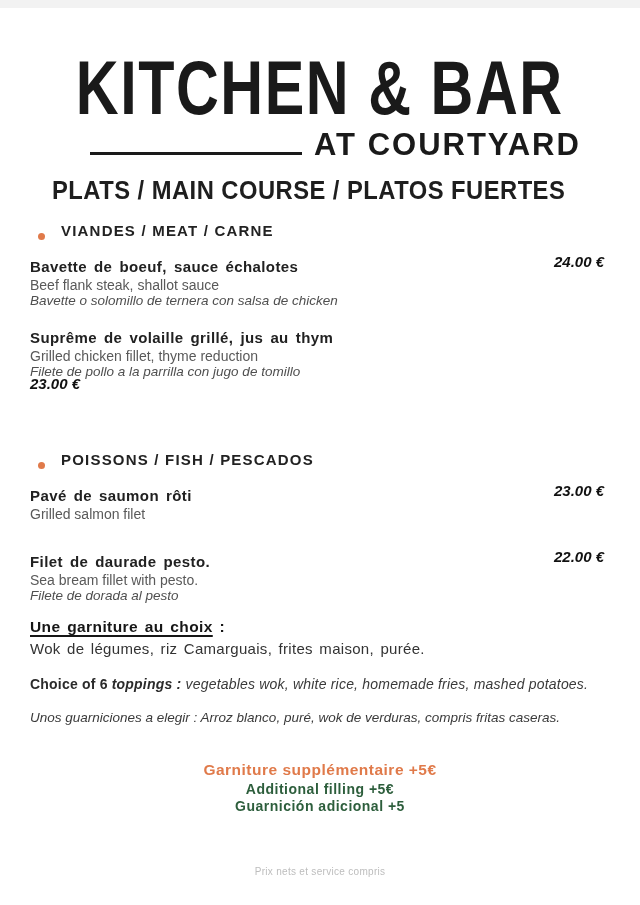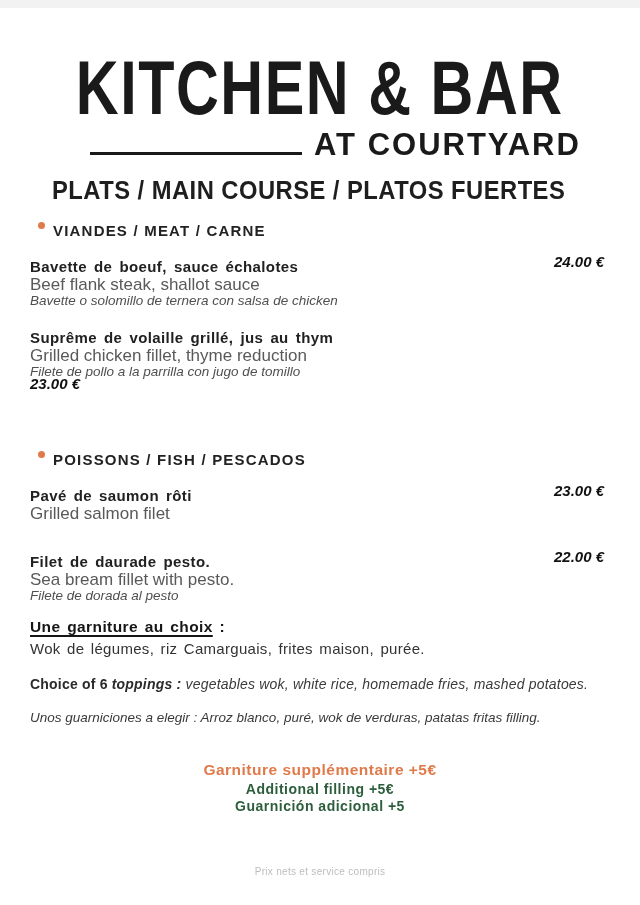--- a/index.html
+++ b/index.html
@@ -30,37 +30,37 @@
   .brand-sub-text{
     font-size:31px;font-weight:bold;letter-spacing:2px;line-height:34px;white-space:nowrap;
   }
   
   .page-heading{
     margin:14px 0 0 52px;font-size:25px;font-weight:bold;letter-spacing:0.5px;
     white-space:nowrap;transform:scaleX(0.95);transform-origin:left center;color:#1e1e1e;
   }
   
   .section-header{
-    display:flex;align-items:flex-start;gap:8px;margin-left:38px;
+    display:flex;align-items:flex-end;gap:16px;margin-left:38px;
   }
   .section-header.meat{margin-top:17px;}
   .section-header.fish{margin-top:54px;}
   .bullet{width:7px;height:7px;border-radius:50%;background:var(--accent-orange);flex:0 0 auto;}
   .section-label{font-size:15px;font-weight:bold;letter-spacing:1.2px;color:#222222;line-height:18px;}
   .items{margin:0 36px 0 30px;}
   .item{display:flex;justify-content:space-between;align-items:flex-start;}
   .item.m1{margin-top:18px;}
   .item.m2{margin-top:20px;flex-direction:column;}
   .item.m3{margin-top:18px;}
   .item.m4{margin-top:31px;}
   .item-name{
     font-size:15px;font-weight:bold;letter-spacing:0.4px;word-spacing:2.5px;
     color:#212121;line-height:17px;
   }
-  .item-desc{font-size:17px;color:var(--muted);line-height:16px;margin-top:2px;}
+  .item-desc{font-size:14px;color:var(--muted);line-height:16px;margin-top:2px;}
   .item-desc-es{font-size:13.5px;font-style:italic;color:var(--muted-italic);line-height:16px;}
   .price{
     font-size:15px;font-weight:bold;font-style:italic;white-space:nowrap;color:#111111;
     transform:translateY(-5px);
   }
   
   .garnish{margin:14px 36px 0 30px;}
   .garnish-heading{
     font-size:15.5px;font-weight:bold;letter-spacing:0.4px;word-spacing:2px;color:#161616;line-height:18px;
   }
@@ -139,21 +139,21 @@
         <div class="item-desc-es">Filete de dorada al pesto</div>
       </div>
       <div class="price">22.00 €</div>
     </div>
   </div>
 
   <div class="garnish">
     <div class="garnish-heading"><span class="u">Une garniture au choix</span><span> :</span></div>
     <div class="garnish-fr">Wok de légumes, riz Camarguais, frites maison, purée.</div>
     <div class="choice-line"><span class="choice-bold">Choice of 6 </span><span class="choice-bold-italic">toppings : </span><span class="choice-rest">vegetables wok, white rice, homemade fries, mashed potatoes.</span></div>
-    <div class="es-line">Unos guarniciones a elegir : Arroz blanco, puré, wok de verduras, patatas fritas filling.</div>
+    <div class="es-line">Unos guarniciones a elegir : Arroz blanco, puré, wok de verduras, compris fritas caseras.</div>
   </div>
 
   <div class="supplement">
     <div class="sup-fr">Garniture supplémentaire +5€</div>
     <div class="sup-en">Additional filling +5€</div>
     <div class="sup-es">Guarnición adicional +5</div>
   </div>
 
   <div class="footer-note">Prix nets et service compris</div>
 

